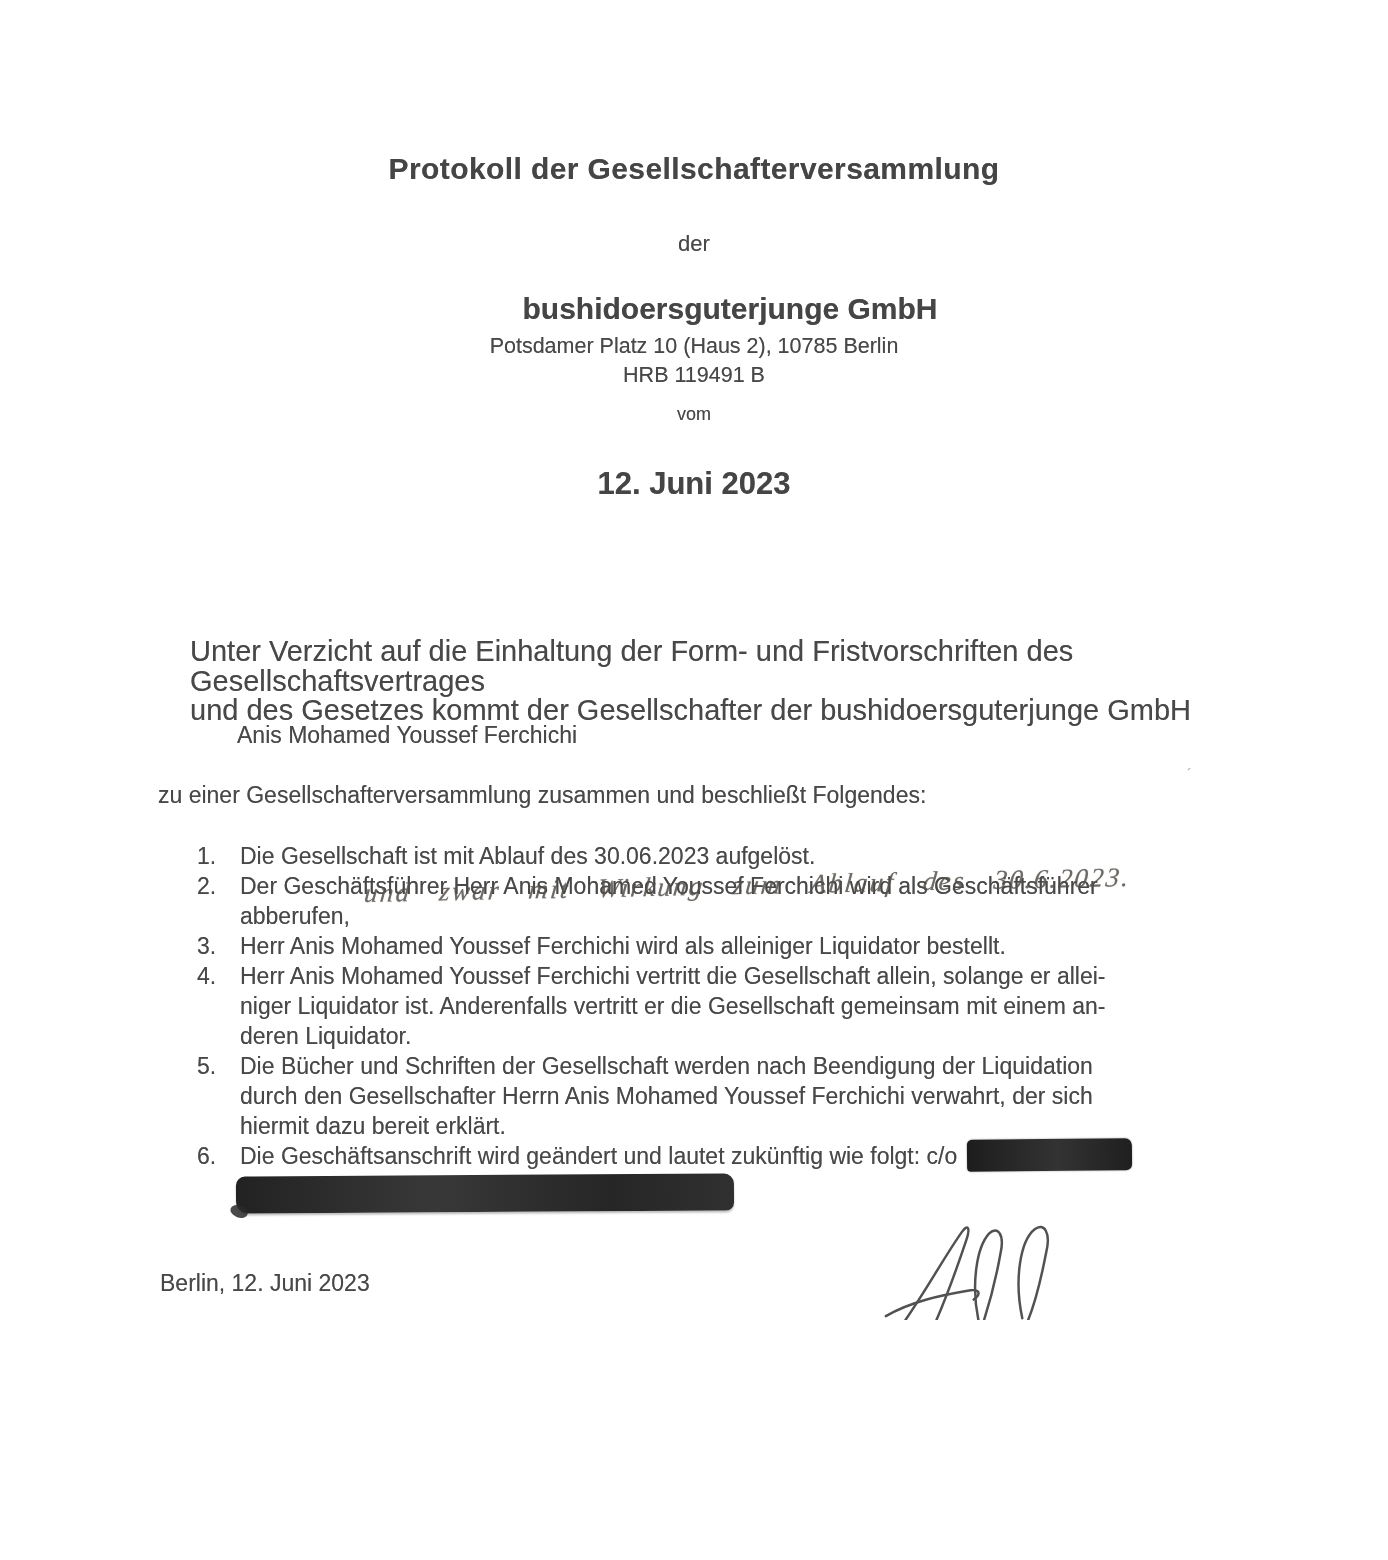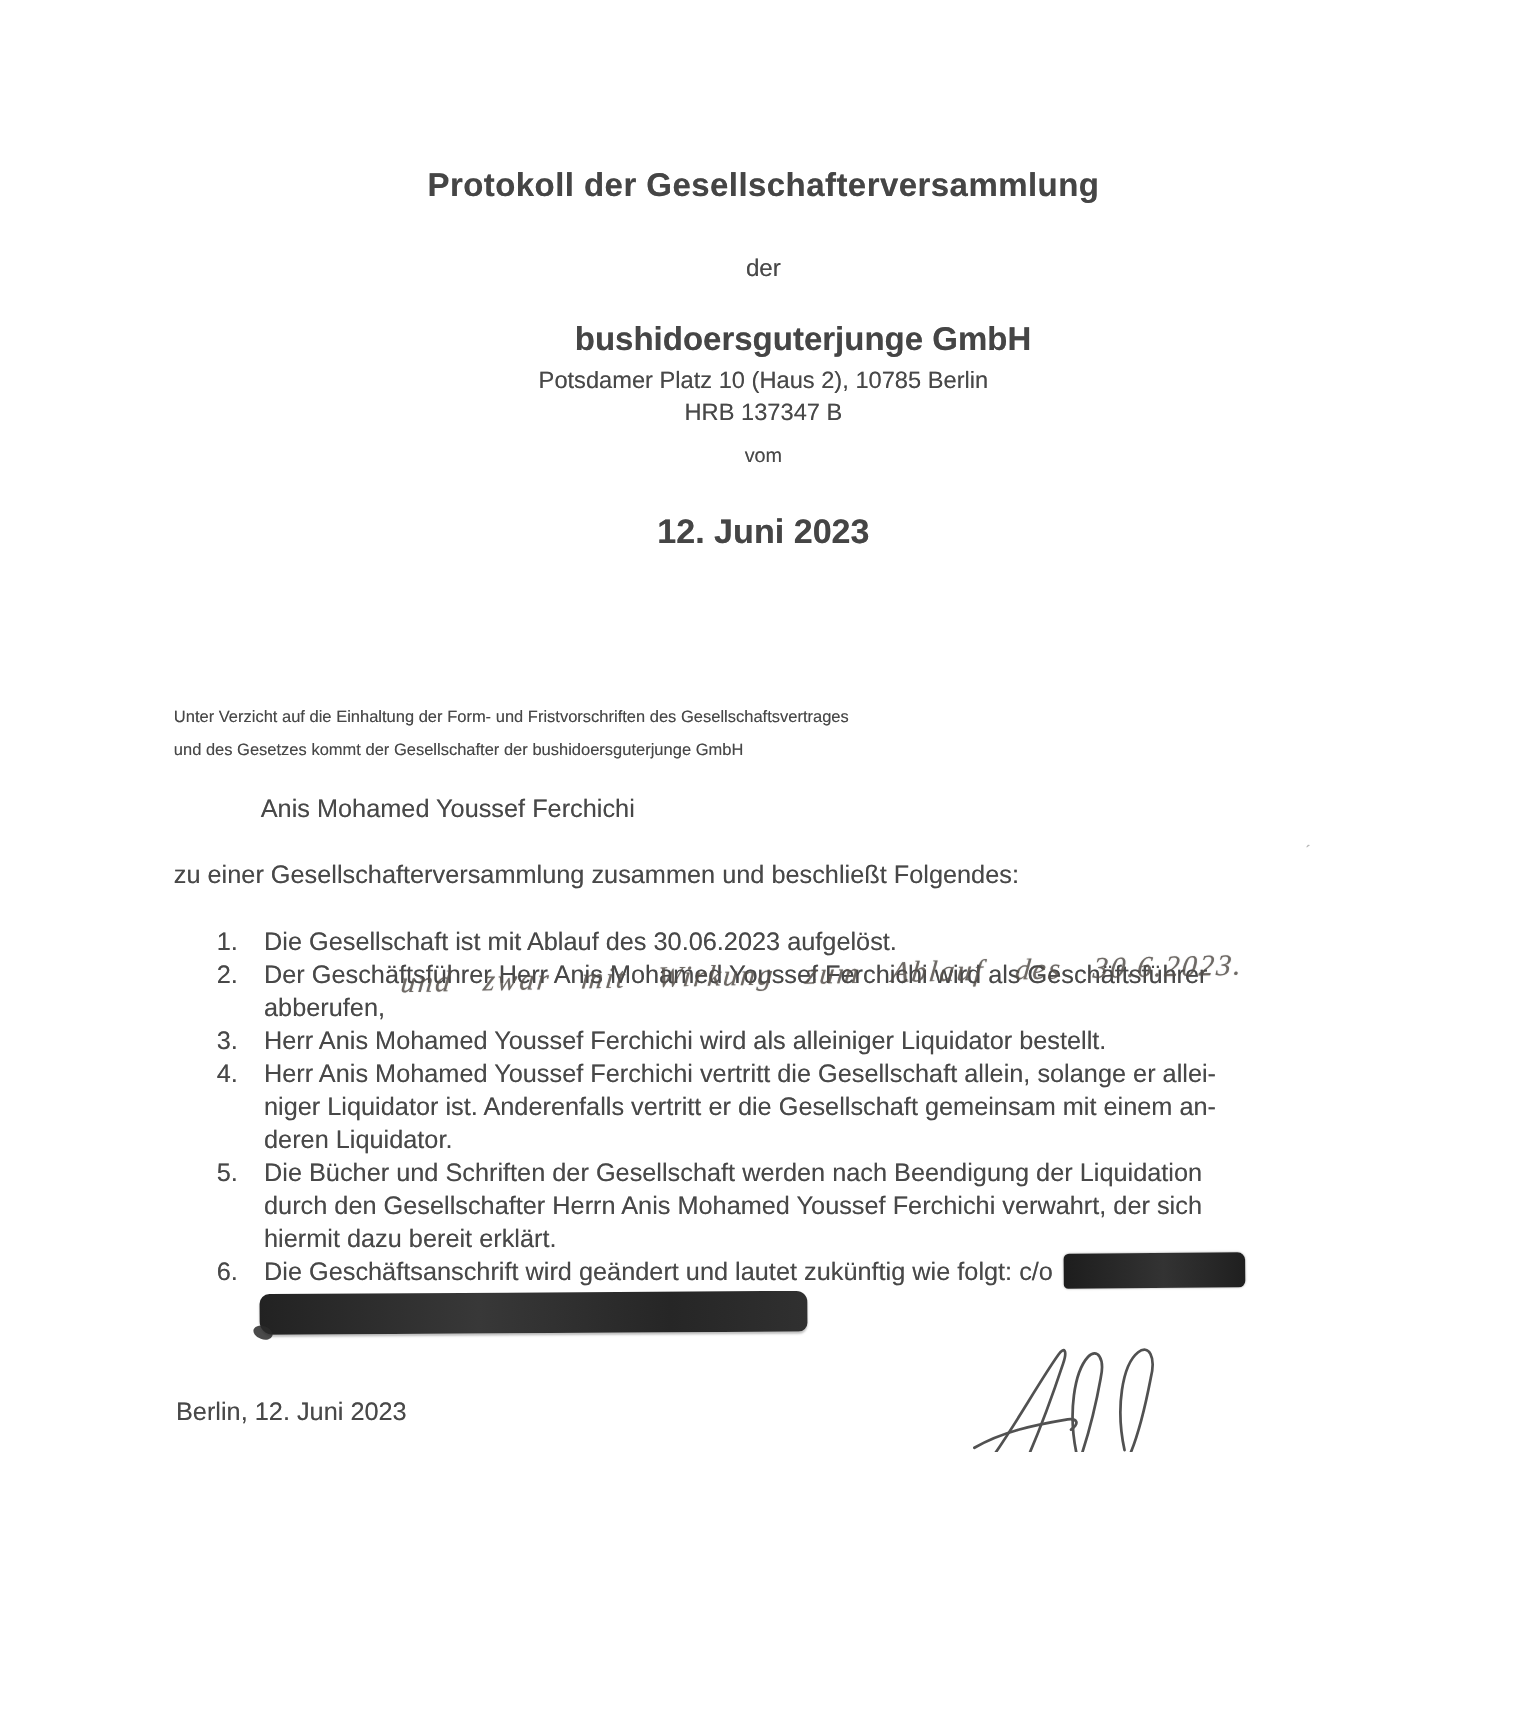--- a/index.html
+++ b/index.html
@@ -14,21 +14,21 @@
   }
   .center{position:absolute;left:0;width:100%;text-align:center;}
   .title{top:152px;font-size:30px;font-weight:bold;letter-spacing:.4px;color:#454545;}
   .der{top:231px;font-size:22px;}
   .company-name{top:292px;font-size:30px;font-weight:bold;color:#454545;margin-left:36px;}
   .company-address{top:334px;font-size:21.5px;}
   .company-register{top:363px;font-size:21.5px;}
   .vom{top:404px;font-size:18px;}
   .date-heading{top:466px;font-size:31px;font-weight:bold;color:#454545;}
 
-  .body-text{font-size:15px;line-height:29.5px;}
+  .body-text{font-size:29px;line-height:29.5px;margin-left:32px;}
   .intro{position:absolute;left:158px;top:637px;width:1060px;}
   .shareholder-line{position:absolute;left:237px;top:722px;font-size:23px;}
   .intro2{position:absolute;left:158px;top:782px;font-size:23px;}
 
   .resolutions{position:absolute;left:197px;top:841px;width:1020px;}
   .res-row{display:flex;line-height:30px;font-size:23px;}
   .res-num{width:43px;flex:0 0 43px;}
   .res-txt{flex:1 1 auto;}
 
   .redaction-inline{
@@ -77,21 +77,21 @@
 </head>
 <body>
 
 <div class="page">
 
   <div class="center title">Protokoll der Gesellschafterversammlung</div>
   <div class="center der">der</div>
 
   <div class="center company-name">bushidoersguterjunge GmbH</div>
   <div class="center company-address">Potsdamer Platz 10 (Haus 2), 10785 Berlin</div>
-  <div class="center company-register">HRB 137347 B</div>
+  <div class="center company-register">HRB 119491 B</div>
 
   <div class="center vom">vom</div>
   <div class="center date-heading">12. Juni 2023</div>
 
   <div class="intro body-text">
     <div>Unter Verzicht auf die Einhaltung der Form- und Fristvorschriften des Gesellschaftsvertrages</div>
     <div>und des Gesetzes kommt der Gesellschafter der bushidoersguterjunge GmbH</div>
   </div>
 
   <div class="shareholder-line">Anis Mohamed Youssef Ferchichi</div>

